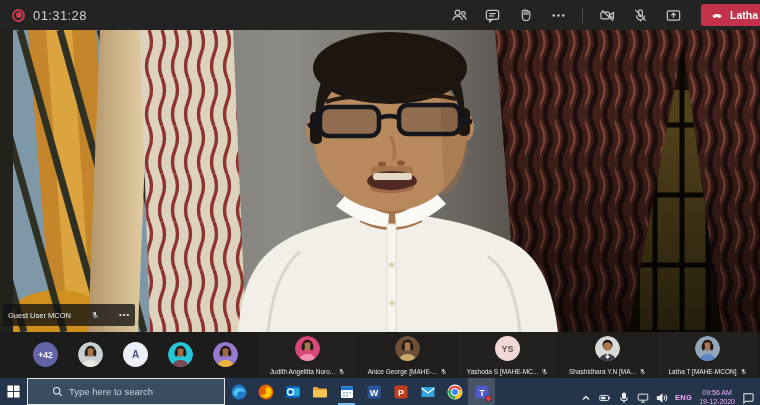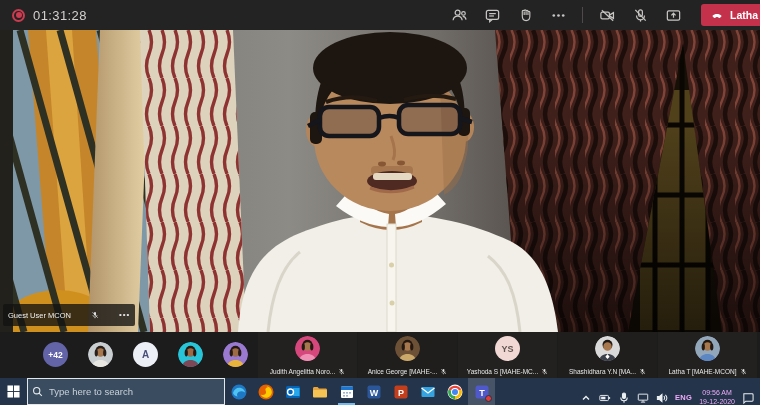--- a/index.html
+++ b/index.html
@@ -25,41 +25,41 @@
   .video { position:absolute; left:0; top:30px; width:760px; height:302px; background:#555; }
   .video svg { display:block; }
   .name-pill { position:absolute; left:3px; top:274px; height:15px; background:rgba(18,18,18,.78);
                border-radius:2px; display:flex; align-items:center; gap:20px; padding:11px 5px; color:#f0f0f0; }
   .name-pill .nm { font-size:7.5px; }
   .name-pill svg { width:8px; height:8px; color:#e0e0e0; }
   .name-pill .dots { font-size:8px; letter-spacing:1px; color:#e8e8e8; cursor:pointer; line-height:6px; }
 
   
   .strip { position:absolute; left:0; top:332px; width:760px; height:46px; background:#1c1c1c; }
-  .bubbles { position:absolute; left:33px; top:10px; display:flex; gap:20px; align-items:center;margin-left:10px; }
+  .bubbles { position:absolute; left:33px; top:10px; display:flex; gap:20px; align-items:center; }
   .bubble { width:25px; height:25px; border-radius:50%; display:flex; align-items:center; justify-content:center; cursor:pointer; }
   .bubble.overflow { background:#6264a7; color:#fff; font-size:8.5px; font-weight:bold; }
   .bubble.letter { background:#edeff7; color:#494f79; font-size:10px; font-weight:bold; }
   .bubble svg { width:25px; height:25px; border-radius:50%; }
   .thumbs { position:absolute; left:258px; top:0; display:flex; height:46px; }
   .thumb { width:99px; height:46px; background:#222120; margin-right:1px; position:relative; cursor:pointer; }
   .thumb:nth-child(2){ background:#1f1e1d; }
   .thumb:nth-child(4){ background:#1f1e1d; }
   .thumb .tav { position:absolute; left:37px; top:4px; width:25px; height:25px; border-radius:50%; }
   .thumb .init { position:absolute; left:37px; top:4px; width:25px; height:25px; border-radius:50%;
                  display:flex; align-items:center; justify-content:center; font-size:9px; font-weight:bold; }
   .trow { position:absolute; left:0; bottom:3px; width:99px; display:flex; align-items:center; justify-content:center; gap:3px; }
   .trow .tn { font-size:6.5px; color:#e8e8e8; white-space:nowrap; }
   .trow svg { width:7px; height:7px; color:#dcdcdc; flex:none; }
 
   
   .taskbar { position:absolute; left:0; top:378px; width:760px; height:27px; background:#24344a; display:flex; align-items:stretch; }
   .start { width:27px; height:27px; display:flex; align-items:center; justify-content:center; cursor:pointer; }
   .start svg { width:13px; height:13px; }
-  .searchbox { width:198px; height:27px; background:#3a4c60; border:1px solid #e3e7ea; display:flex; align-items:center; gap:6px; padding:0 4px; }
+  .searchbox { width:198px; height:27px; background:#3a4c60; border:1px solid #e3e7ea; display:flex; align-items:center; gap:6px; padding:0 24px; }
   .searchbox svg { width:11px; height:11px; flex:none; }
   .searchbox input { background:transparent; border:none; outline:none; color:#dfe5ea; font-size:9.5px; width:160px;
                      font-family:"Liberation Sans", sans-serif; }
   .searchbox input::placeholder { color:#c9d1d9; }
   .apps { display:flex; align-items:center; }
   .app { width:27px; height:27px; display:flex; align-items:center; justify-content:center; cursor:pointer; position:relative; }
   .app svg { width:16px; height:16px; }
   .app.open::after { content:""; position:absolute; left:5px; bottom:0; width:17px; height:2px; background:#76b9ed; }
   .app.active { background:rgba(255,255,255,.16); }
   .badge { position:absolute; right:3px; bottom:3px; width:7px; height:7px; border-radius:50%; background:#e23b3b; border:1px solid #24344a; }

